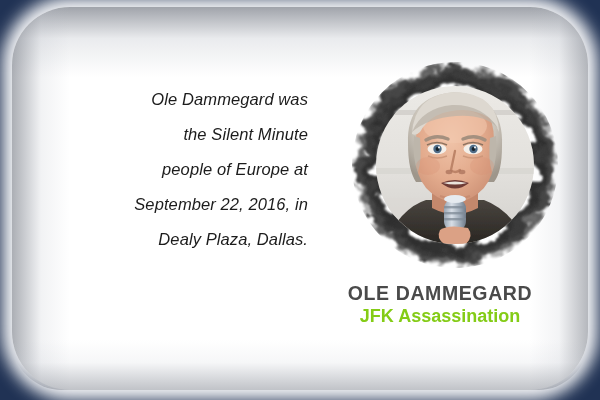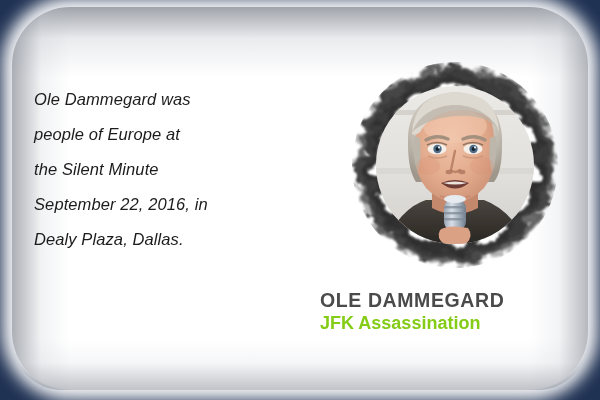--- a/index.html
+++ b/index.html
@@ -73,21 +73,21 @@
     background: linear-gradient(to top, rgba(130,135,145,0.50), rgba(190,195,205,0.14) 55%, rgba(255,255,255,0) 100%);
     pointer-events: none;
   }
 
   
   #quote {
     position: absolute;
     left: 34px;
     top: 82px;
     width: 274px;
-    text-align: left;
+    text-align: right;
     font-style: italic;
     font-size: 16.5px;
     line-height: 35px;
     color: #1c1c1c;
     letter-spacing: 0.1px;
   }
   #quote .qline { display: block; white-space: nowrap; }
 
   
   #portrait-wrap {
@@ -96,23 +96,23 @@
     top: 48px;
     width: 206px;
     height: 236px;
   }
   #portrait-wrap svg { display: block; width: 206px; height: 236px; }
 
   
   #name-block {
     position: absolute;
     left: 320px;
-    top: 289px;
+    top: 282px;
     width: 240px;
-    text-align: left;
+    text-align: center;
     color: #474747;
   }
   #person-name {
     font-size: 19.5px;
     font-weight: bold;
     letter-spacing: 0.6px;
     line-height: 22px;
     white-space: nowrap;
     color: #4a4a4a;
   }
@@ -131,22 +131,22 @@
 
   <div id="frame-navy"></div>
   <div id="panel-white"></div>
   <div id="panel-shade-top"></div>
   <div id="panel-shade-left"></div>
   <div id="panel-shade-right"></div>
   <div id="panel-shade-bottom"></div>
 
   <div id="quote">
     <span class="qline">Ole Dammegard was</span>
+    <span class="qline">the Silent Minute</span>
     <span class="qline">people of Europe at</span>
-    <span class="qline">the Silent Minute</span>
     <span class="qline">September 22, 2016, in</span>
     <span class="qline">Dealy Plaza, Dallas.</span>
   </div>
 
   <div id="portrait-wrap">
     <svg viewBox="0 0 206 236" xmlns="http://www.w3.org/2000/svg">
       <defs>
         <clipPath id="circClip">
           <circle cx="103" cy="117" r="79"></circle>
         </clipPath>

